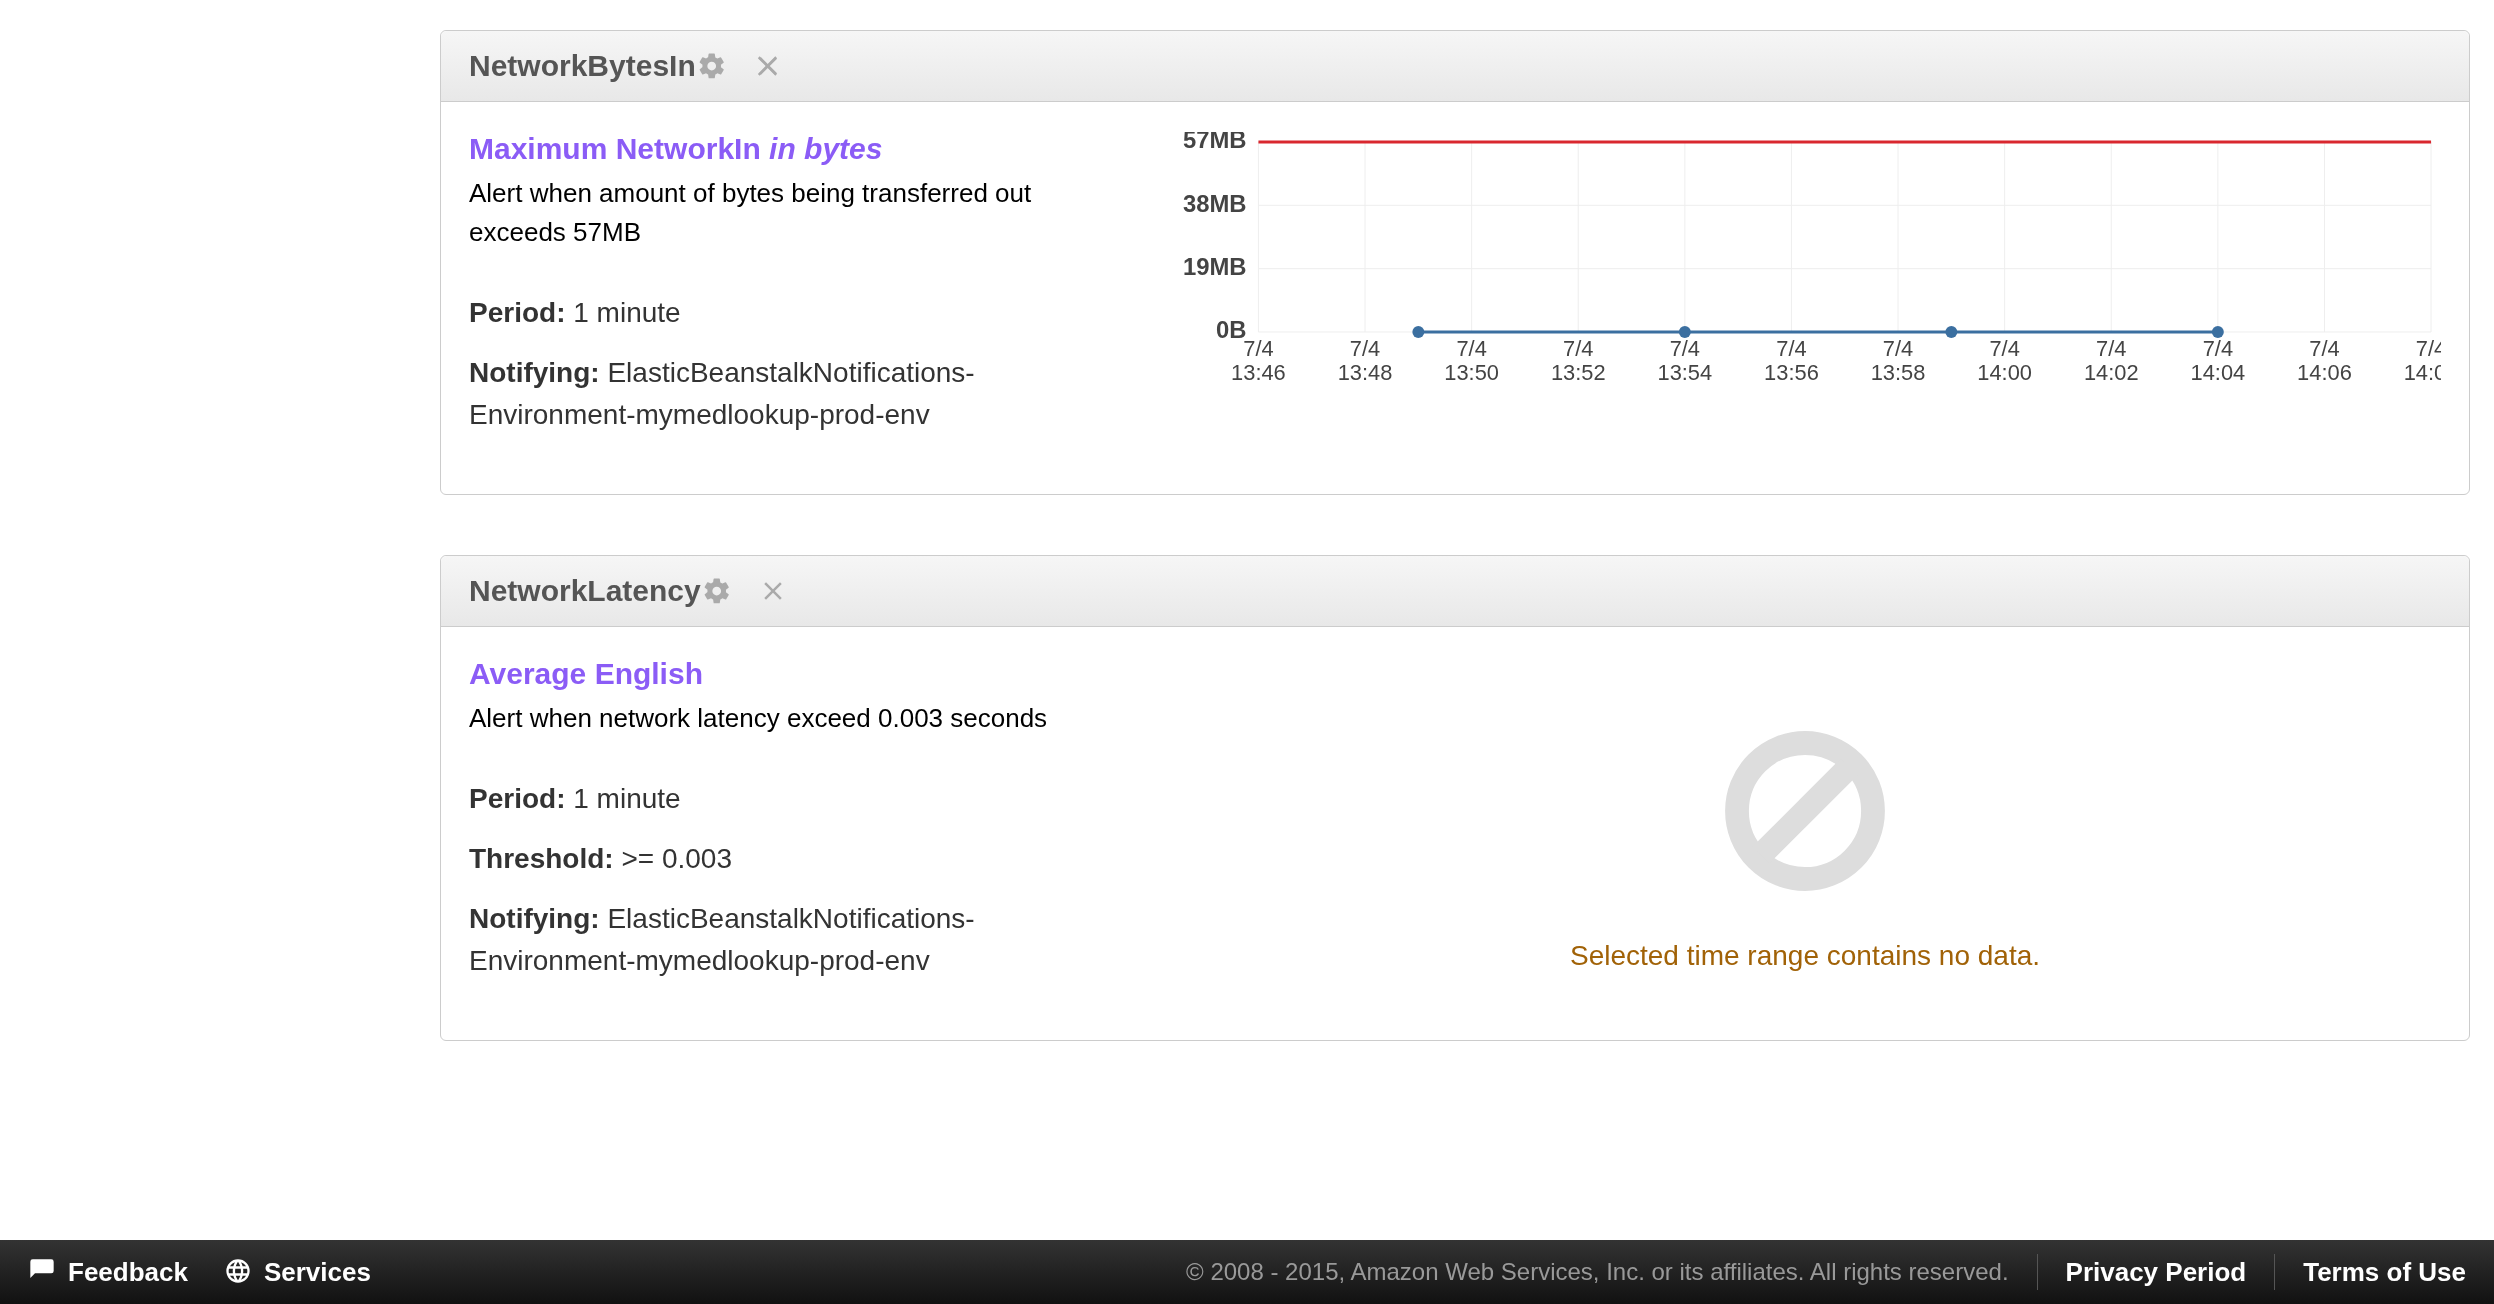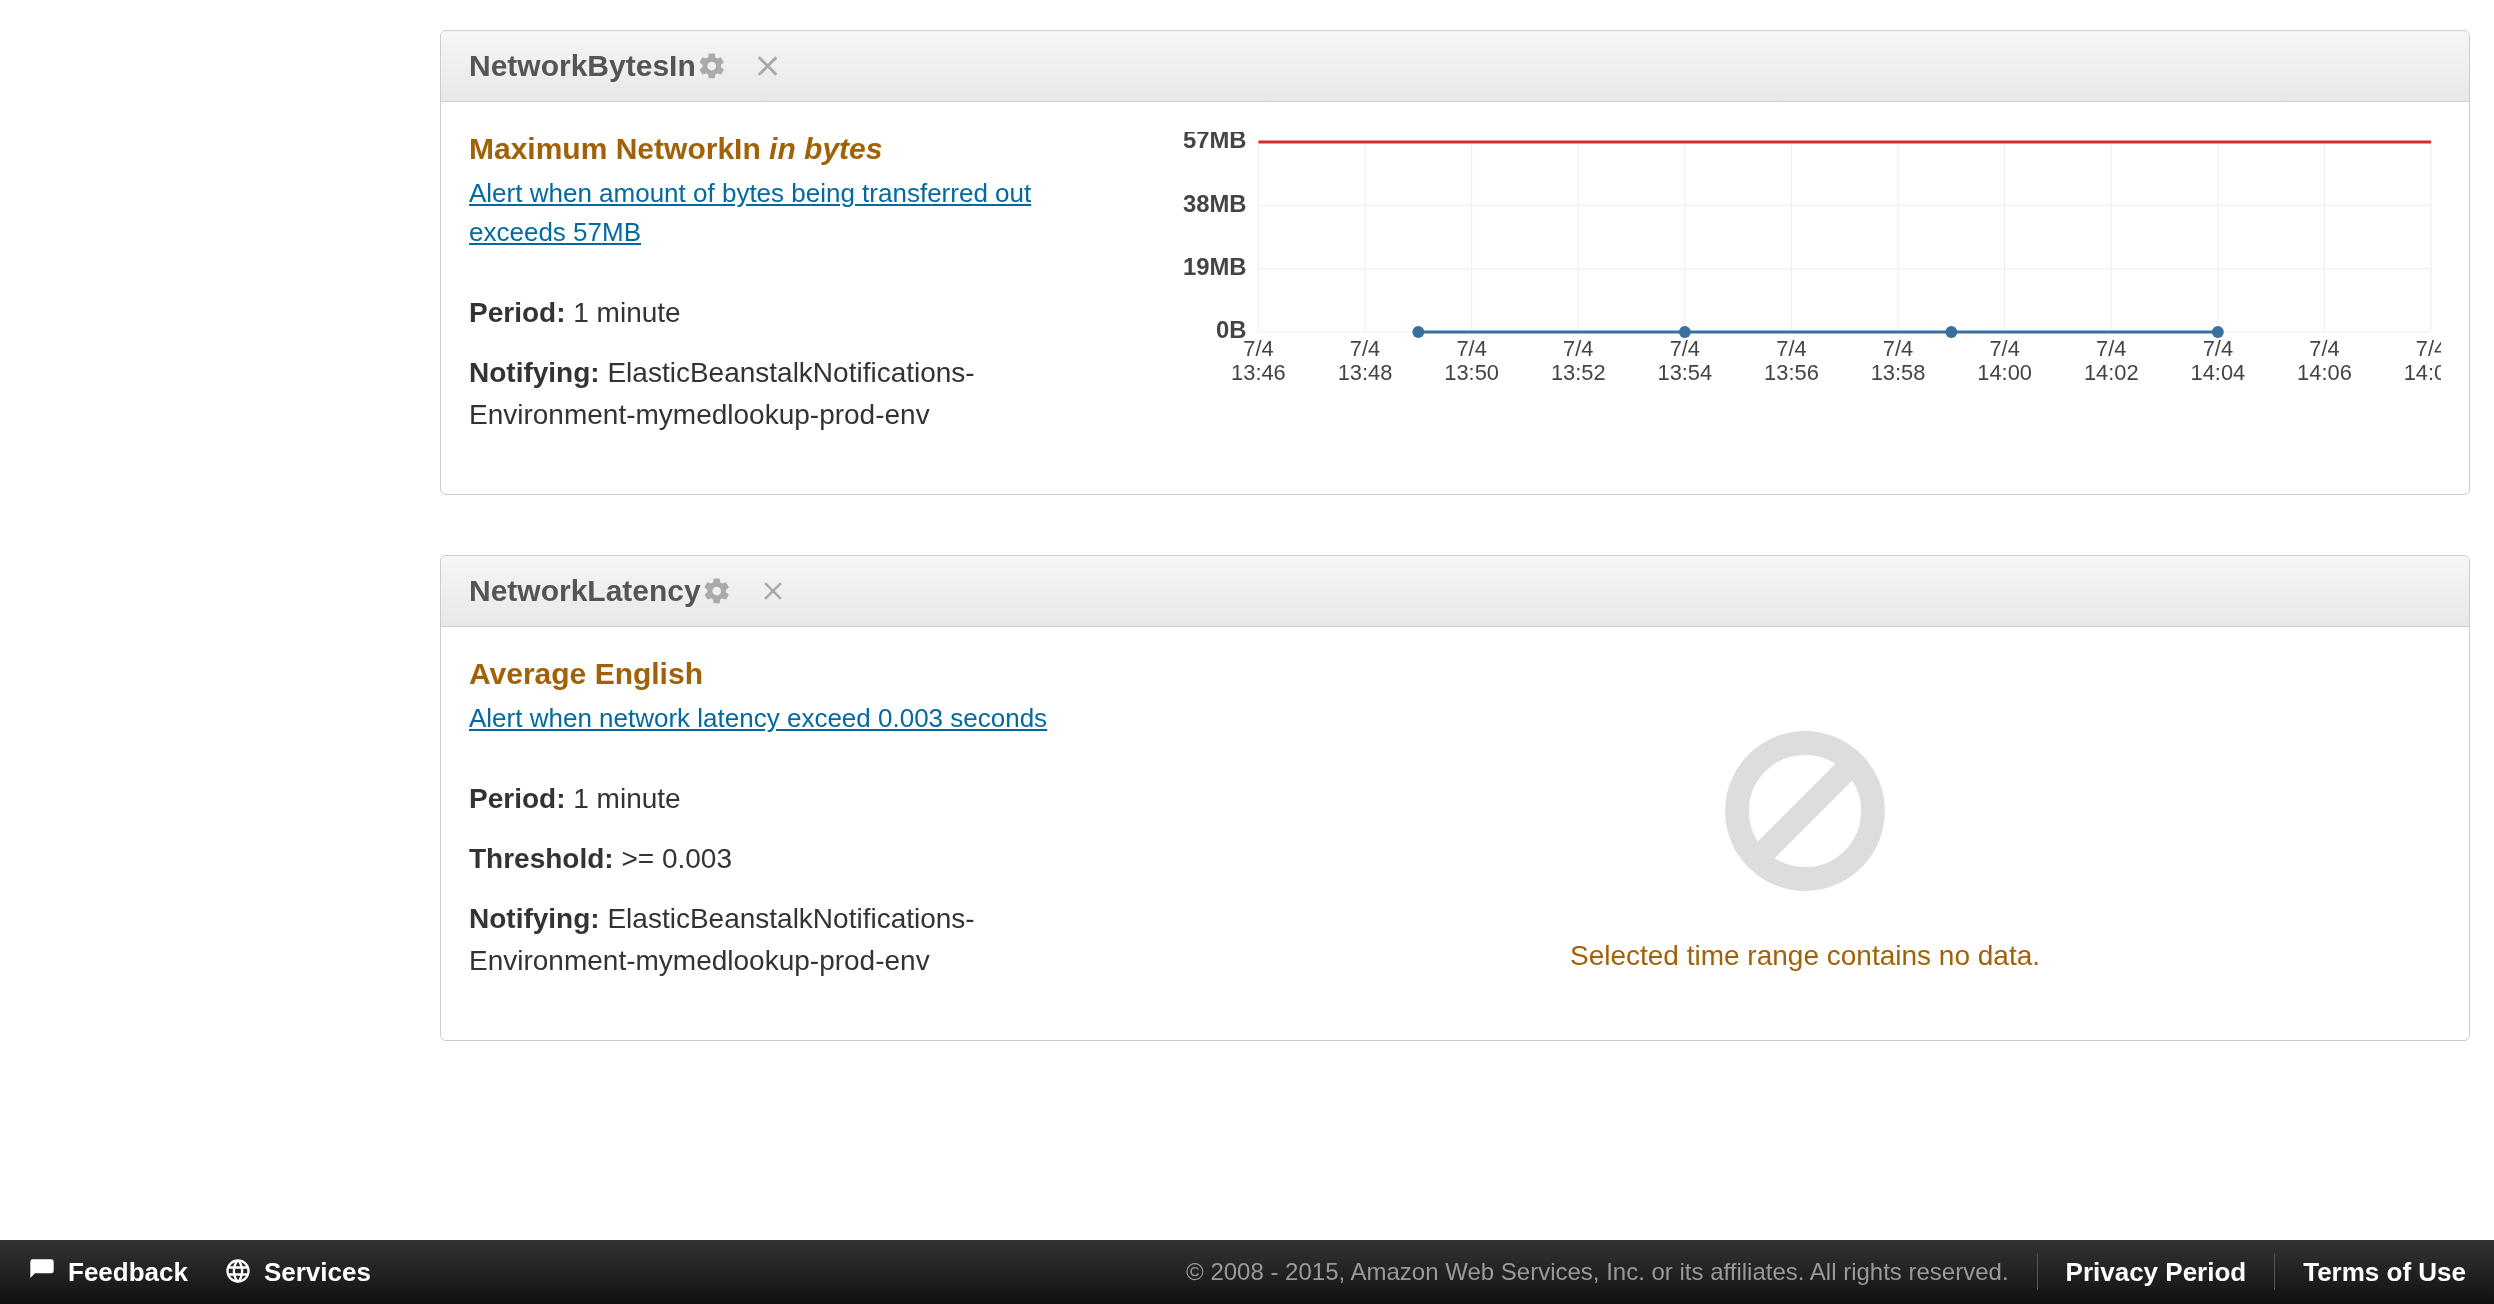--- a/index.html
+++ b/index.html
@@ -57,33 +57,32 @@
     .left-col {
       width: 660px;
       flex-shrink: 0;
     }
     .right-col {
       flex: 1;
     }
     .metric-title {
       font-size: 30px;
       font-weight: 700;
-      color: #a16207;
+      color: #8b5cf6;
       margin-bottom: 8px;
     }
     .metric-title .unit {
       font-style: italic;
       font-weight: 700;
     }
     .metric-desc {
       font-size: 26px;
-      color: #0369a1;
+      color: #000000;
       line-height: 1.5;
       margin-bottom: 40px;
-      text-decoration: underline;
     }
     .field-row {
       font-size: 28px;
       color: #333;
       line-height: 1.5;
       margin-bottom: 18px;
     }
     .field-label { font-weight: 700; }
     
     .chart-wrap {

